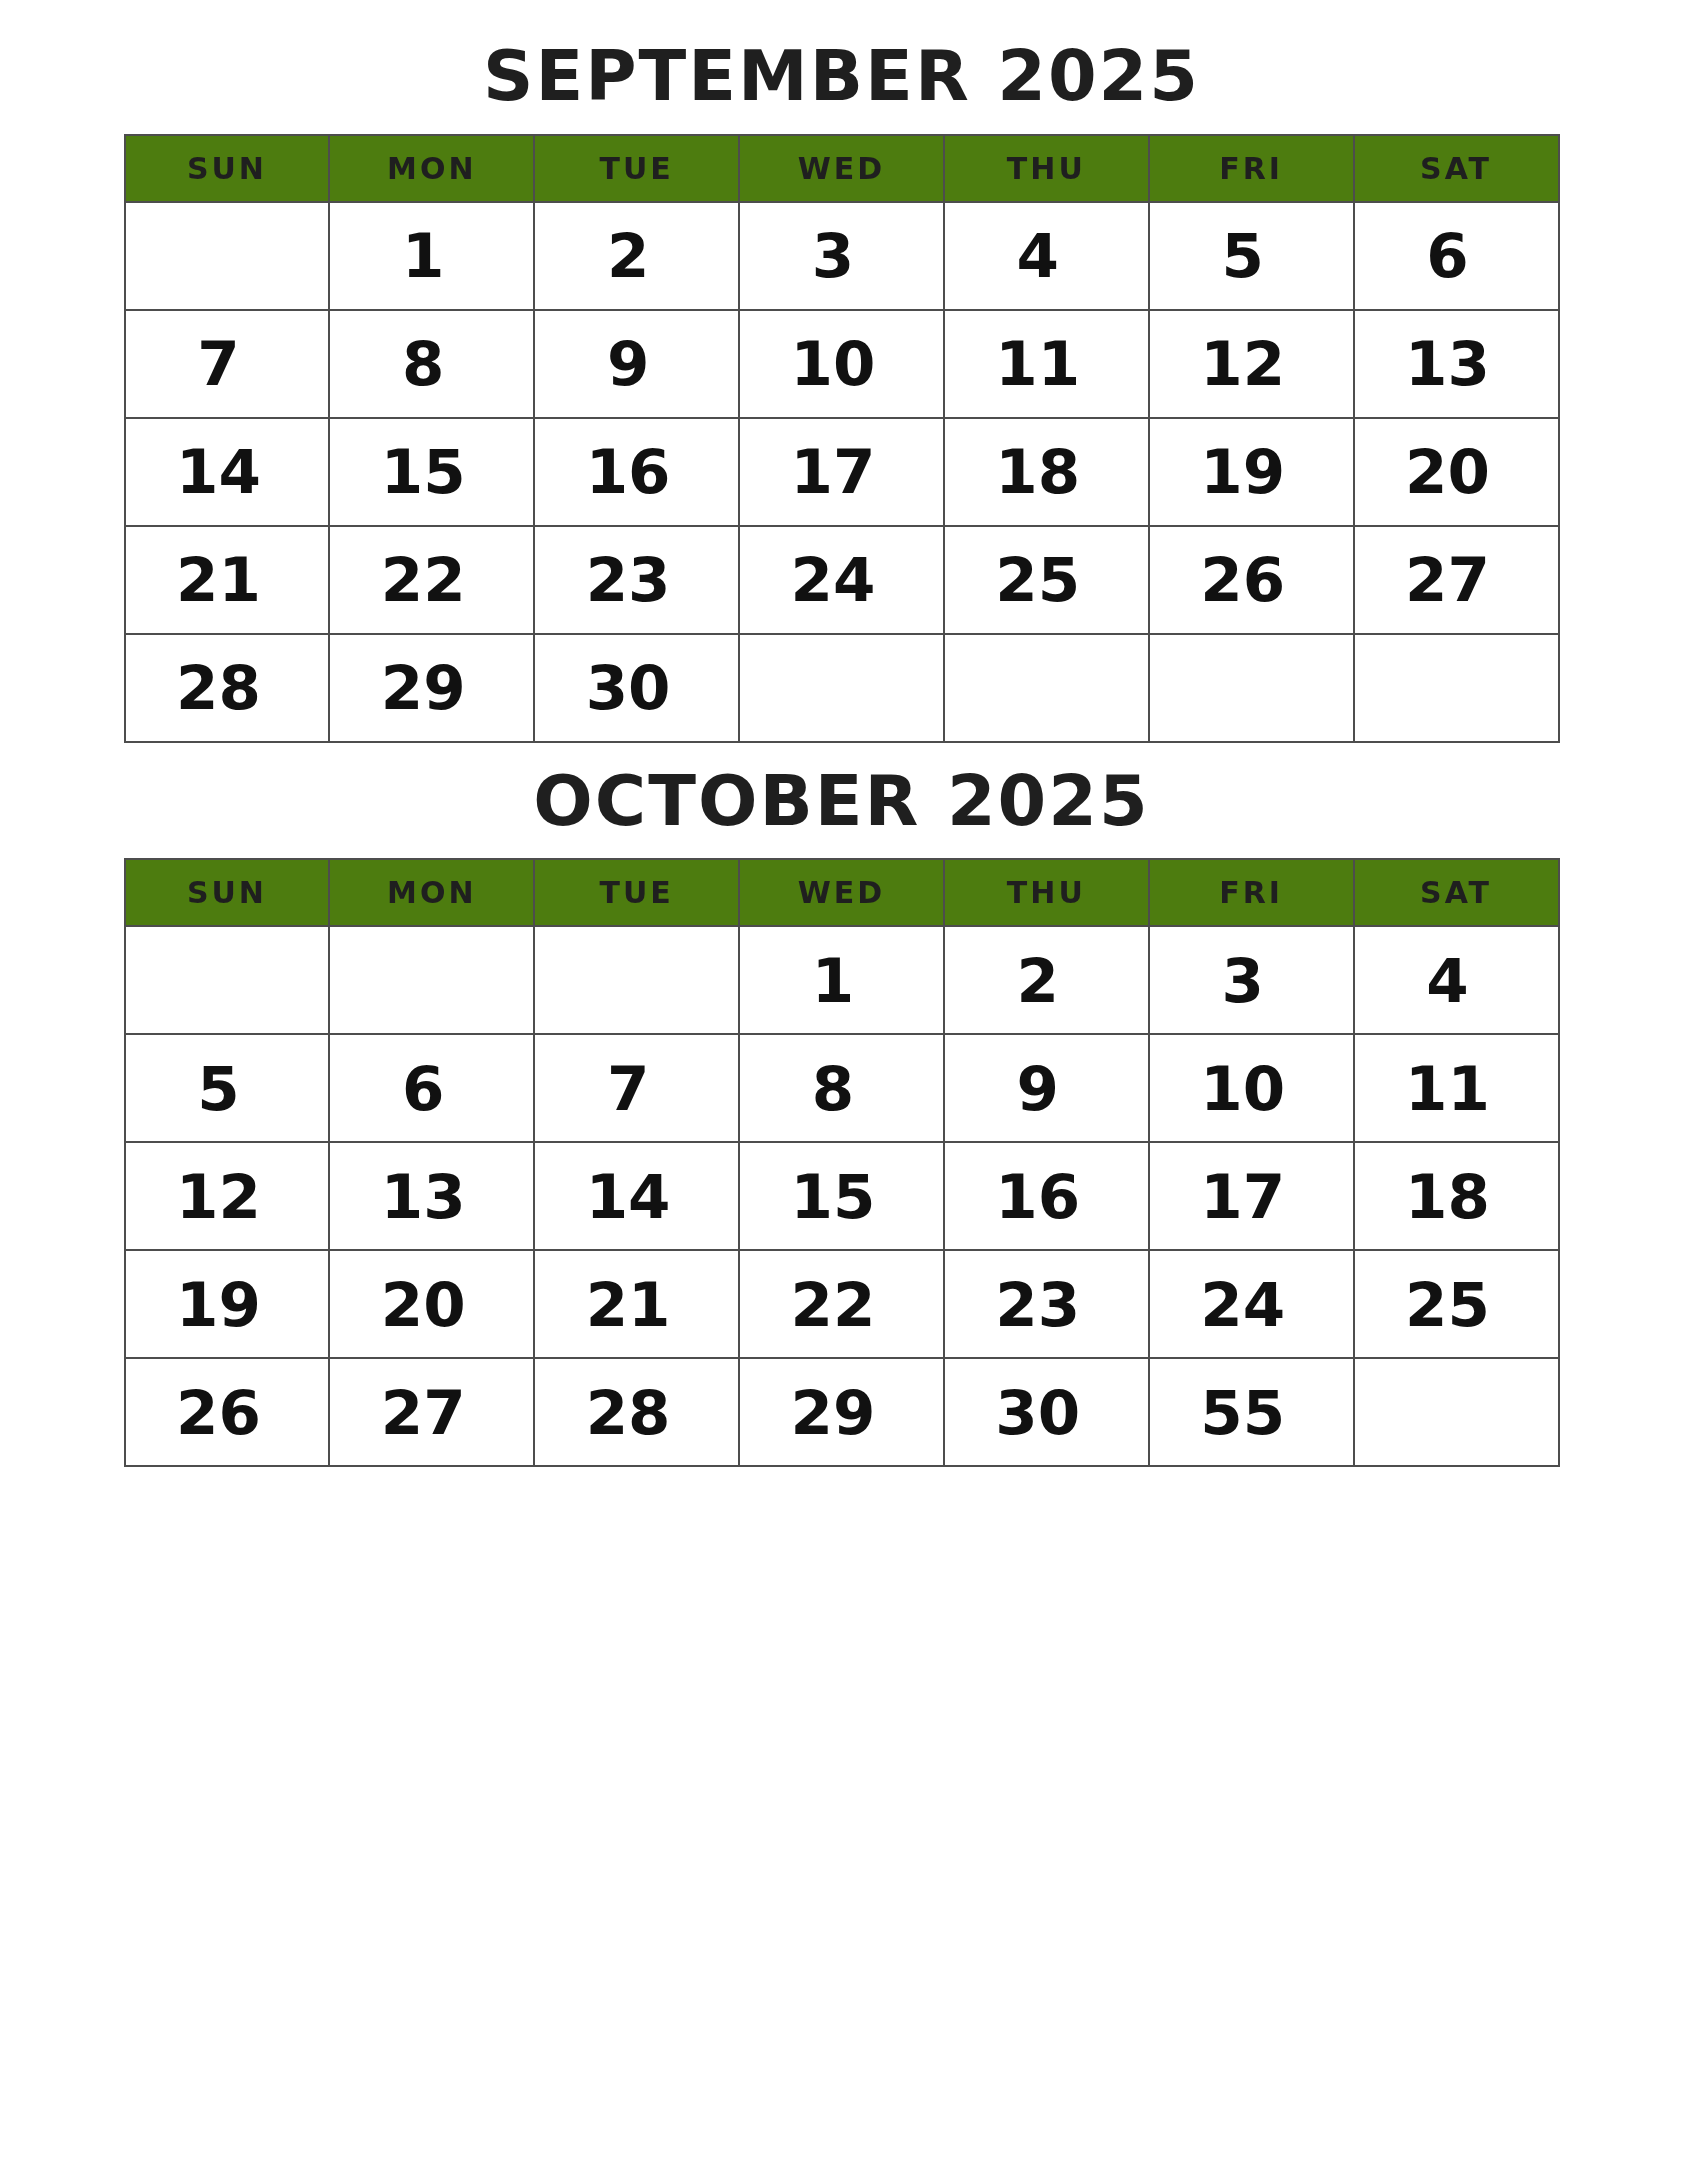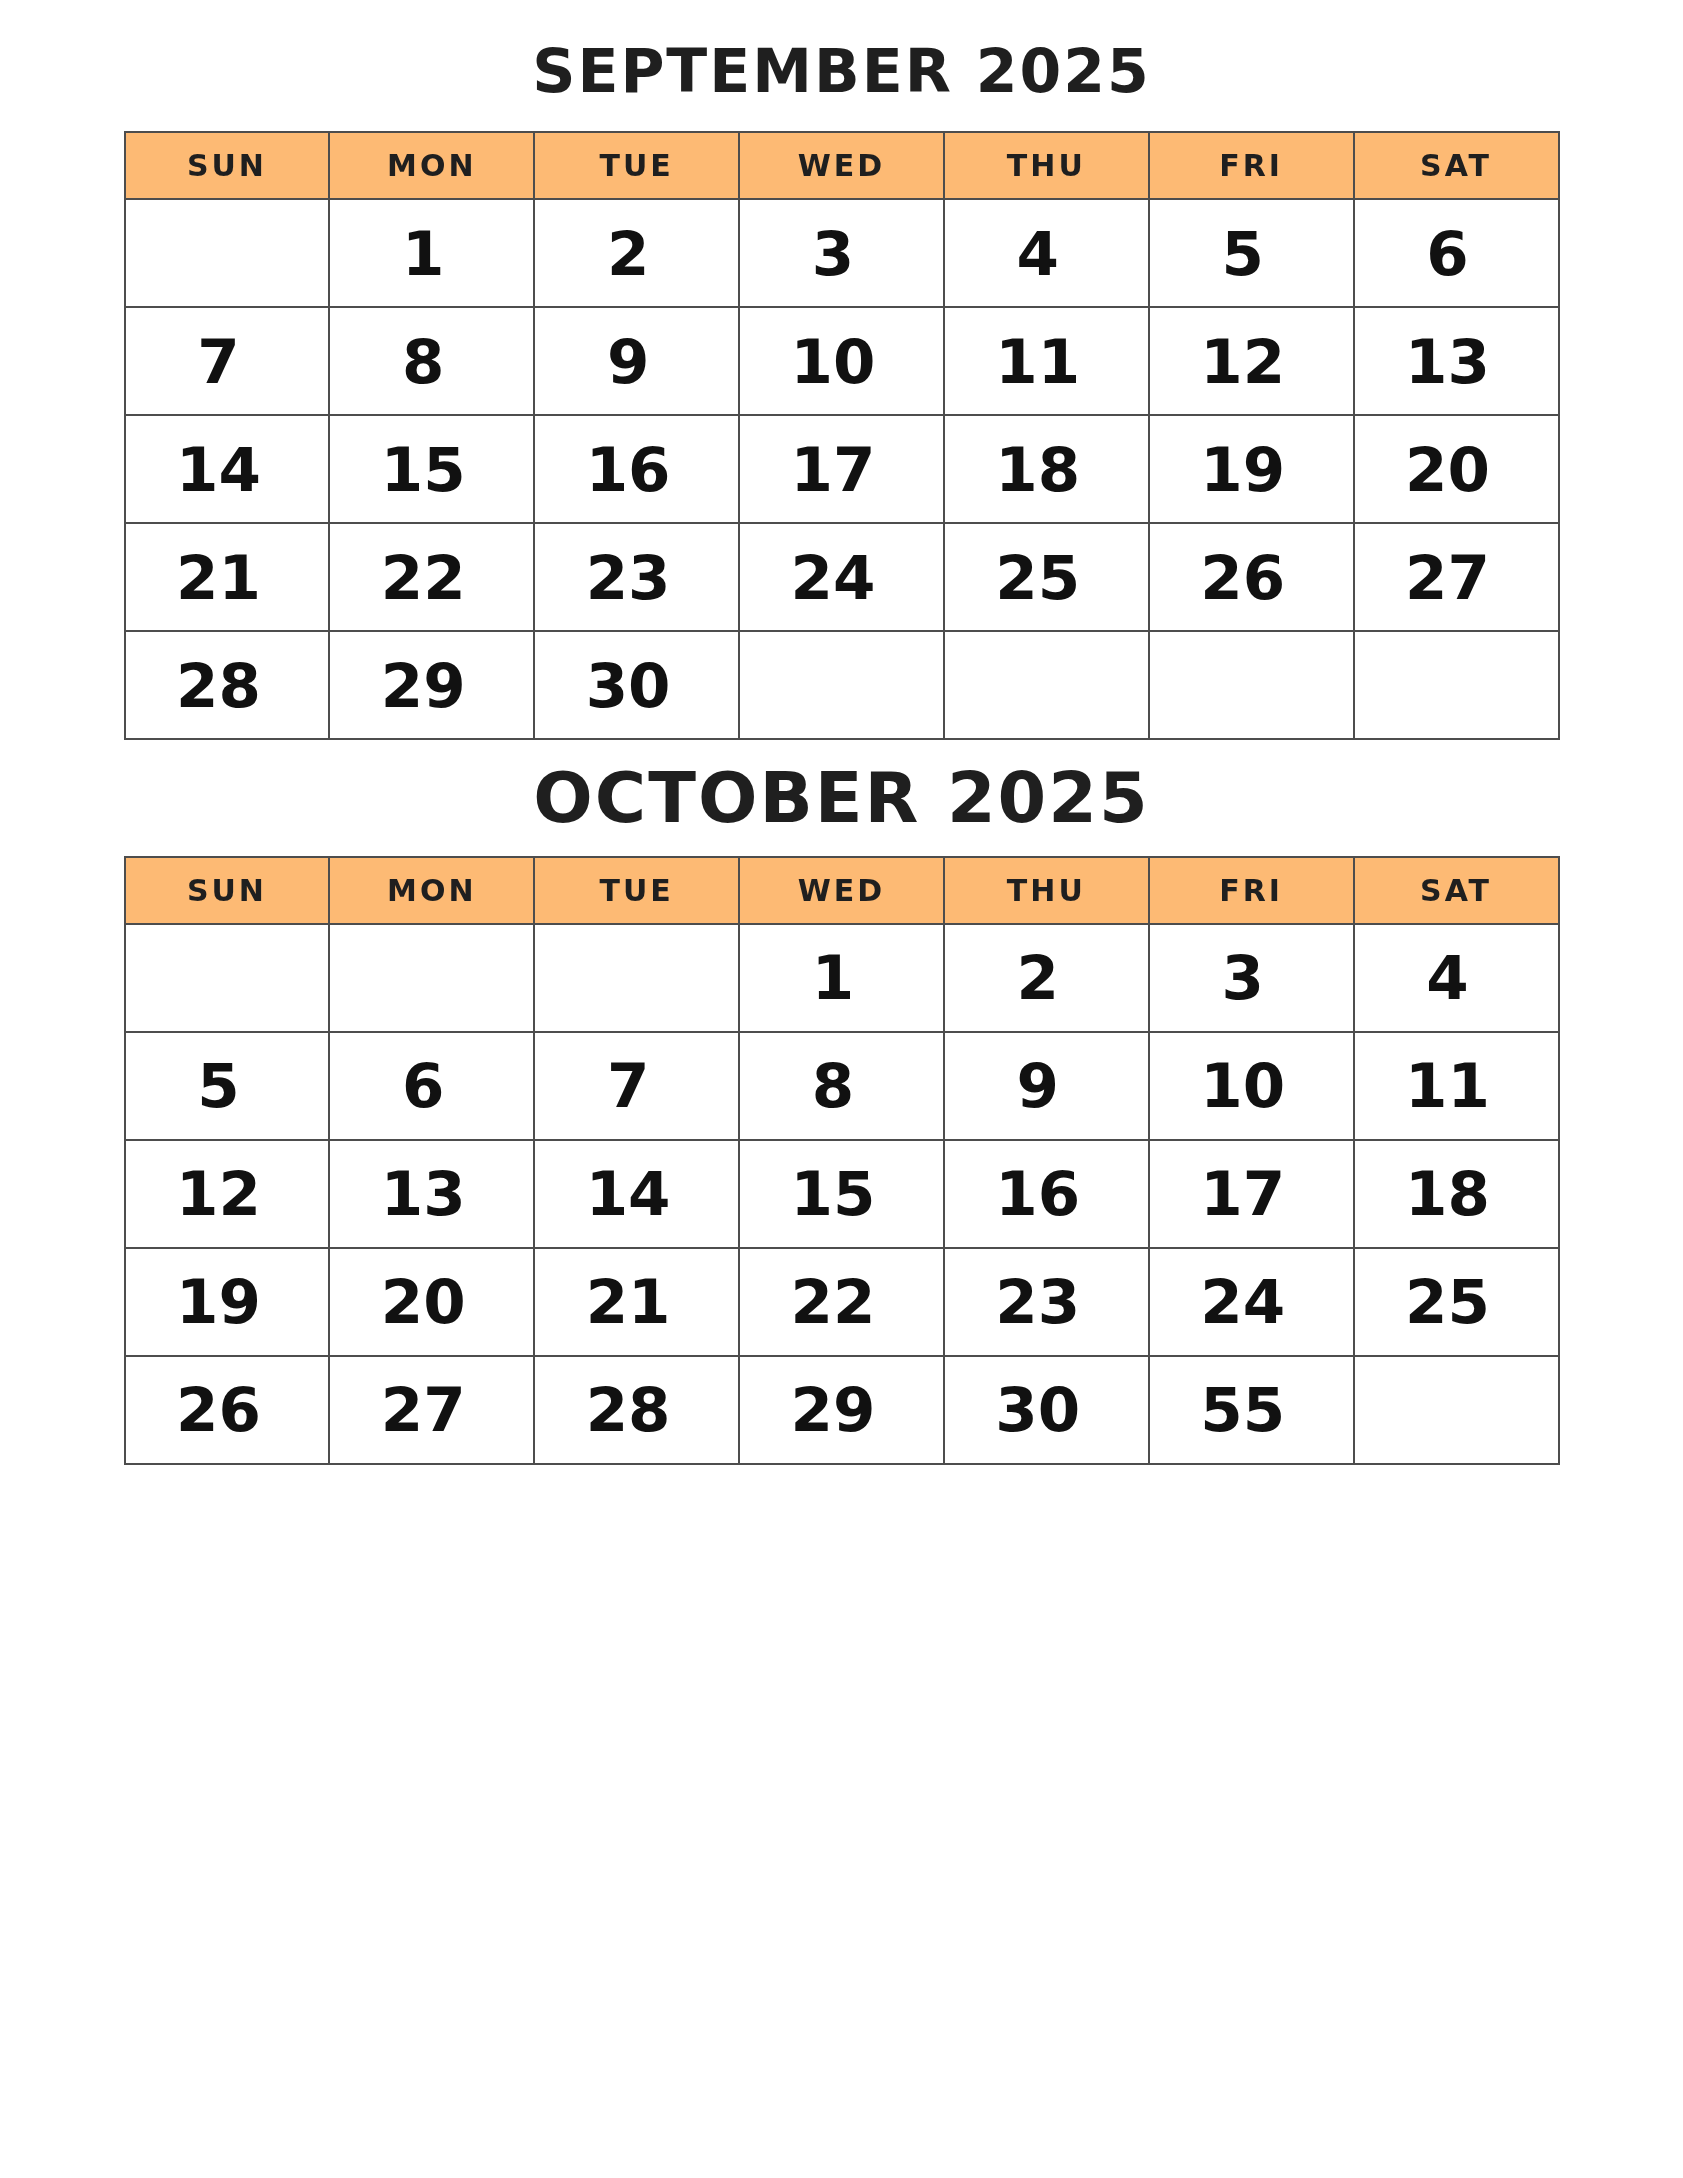--- a/index.html
+++ b/index.html
@@ -26,42 +26,42 @@
     width: 100%;
   }
   .month-title {
     text-align: center;
     font-weight: bold;
     letter-spacing: 2px;
     color: #1f1f1f;
     font-family: "DejaVu Sans", sans-serif;
   }
   .month-title.sep {
-    font-size: 60px;
+    font-size: 70px;
     line-height: 1.05;
-    margin: 10px 0 28px 0;
+    margin: 10px 0 20px 0;
   }
   .month-title.oct {
     font-size: 70px;
     line-height: 1.05;
     margin: 22px 0 20px 0;
   }
   table.cal {
     width: 1436px;
     margin: 0 auto;
     border-collapse: collapse;
     table-layout: fixed;
   }
   table.cal th, table.cal td {
     border: 2px solid #4d4d4d;
     text-align: center;
     vertical-align: middle;
   }
   table.cal th {
-    background: #fdba74;
+    background: #4d7c0f;
     font-size: 30px;
     font-weight: bold;
     letter-spacing: 3px;
     height: 63px;
     color: #1f1f1f;
     font-family: "DejaVu Sans", sans-serif;
   }
   table.cal td {
     height: 104px;
     font-size: 61px;

